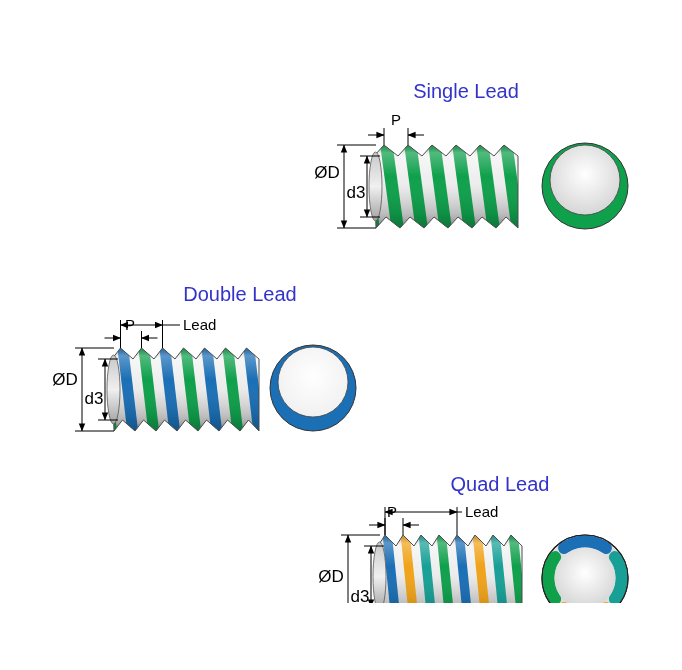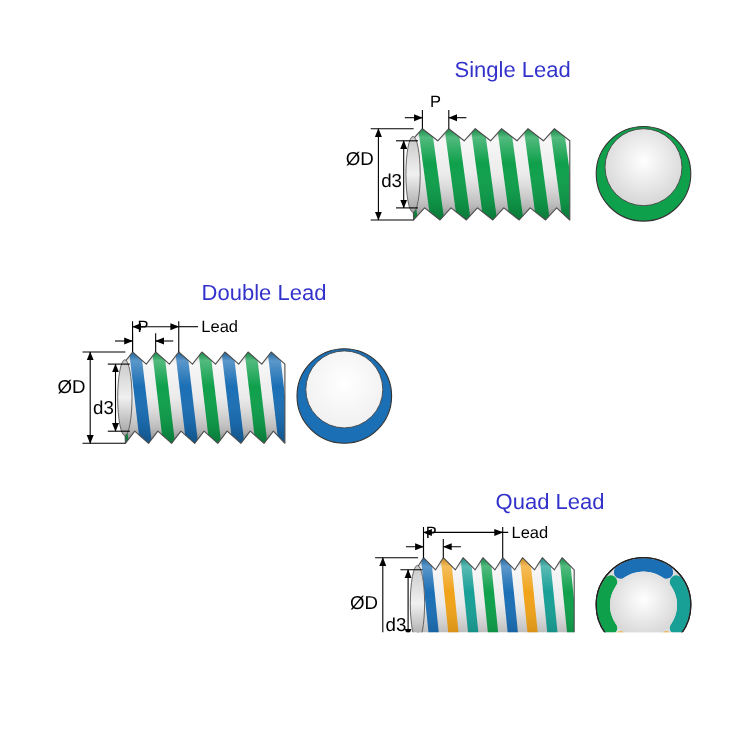--- a/index.html
+++ b/index.html
@@ -1,17 +1,17 @@
 <!DOCTYPE html>
 <html><head>
 <meta charset="utf-8">
 <style>
   html,body{margin:0;padding:0;background:#ffffff;}
   .stage{position:relative;width:682px;height:575px;background:#ffffff;overflow:hidden;
-         font-family:"Liberation Sans", sans-serif;}
+         font-family:"Liberation Sans", sans-serif;margin-top:28px;}
   svg{display:block;}
   text{font-family:"Liberation Sans", sans-serif;}
   .title{font-size:20px;fill:#3333CC;text-anchor:middle;}
   .dim{font-size:17px;fill:#000000;text-anchor:middle;}
   .dim-small{font-size:15px;fill:#000000;text-anchor:middle;}
   .dim-start{text-anchor:start;}
 </style>
 </head>
 <body>
 

